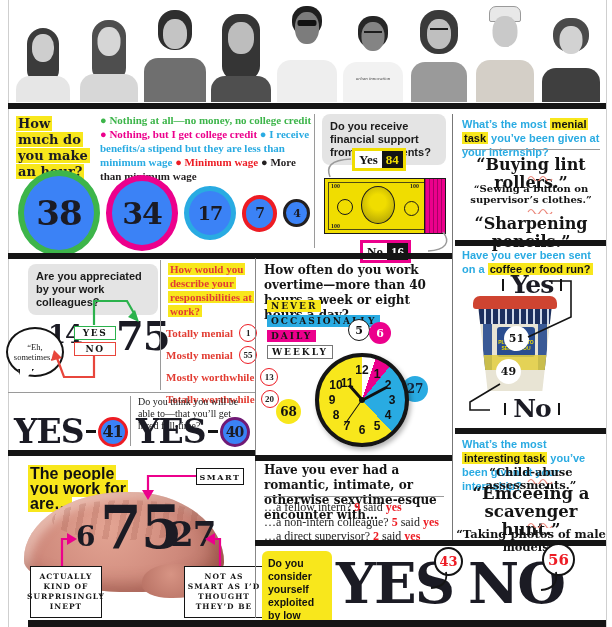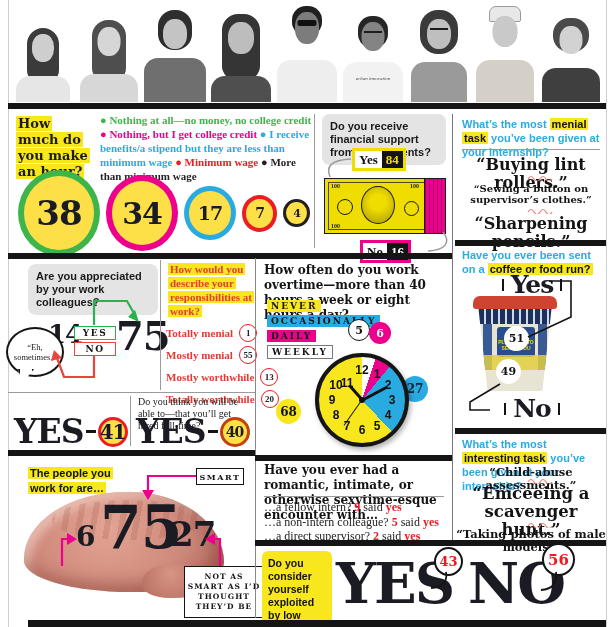--- a/index.html
+++ b/index.html
@@ -11,21 +11,21 @@
   .hline{position:absolute;height:1px;background:#9a9a9a;}
   .frame{position:absolute;width:1px;background:#cfcfcf;top:0;height:627px;}
   .slab{font-family:"DejaVu Serif",serif;font-weight:700;color:#1b1b24;letter-spacing:-1px;}
   .sans{font-family:"Liberation Sans",sans-serif;}
   .hl{background:#f8e71c;padding:0 2px;box-decoration-break:clone;-webkit-box-decoration-break:clone;}
   .greybox{background:#e4e4e4;border-radius:8px;font-family:"Liberation Sans",sans-serif;
            font-weight:700;font-size:11px;line-height:13px;color:#1a1a1a;padding:6px 8px;}
   .bluq{color:#2aabe2;font-family:"Liberation Sans",sans-serif;font-weight:700;font-size:11px;line-height:14px;}
   .bluq .hl{color:#111;}
   .ringrow{display:flex;align-items:center;gap:6px;}
-  .ring{border-radius:50%;display:flex;align-items:center;justify-content:center;background:#fde047;}
+  .ring{border-radius:50%;display:flex;align-items:center;justify-content:center;background:#3b82f6;}
   .quote{color:#141414;font-family:"DejaVu Serif",serif;font-weight:700;text-align:center;line-height:1.1;}
   .pill{display:inline-flex;align-items:stretch;background:#fff;font-family:"Liberation Serif",serif;
         font-weight:700;font-size:13px;line-height:17px;}
   .pill .w{padding:0 4px;color:#111;}
   .pill .n{background:#141414;padding:0 4px;}
   .legend-chip{font-family:"DejaVu Serif",serif;font-weight:700;font-size:9px;letter-spacing:2px;
                color:#141414;padding:1px 4px;display:inline-block;margin-bottom:3px;}
   .resp-row{display:flex;align-items:center;height:22px;}
   .resp-line{flex:1;height:1.5px;background:#e8463c;margin:0 3px;}
   .resp-label{color:#e23c32;font-weight:700;font-size:11px;white-space:nowrap;}
@@ -277,55 +277,56 @@
       <span class="resp-ring">20</span>
     </div>
   </div>
 
   <div class="hline" style="left:8px;top:392px;width:247px;"></div>
 
   <div class="abs" style="left:14px;top:412px;display:flex;align-items:center;">
     <span class="slab" style="font-size:33px;">YES</span>
     <span style="width:10px;height:2.5px;background:#141414;margin:0 2px;"></span>
     <span class="ring" style="width:24px;height:24px;border:3px solid #ed1c24;">
-      <span class="slab" style="font-size:20px;">41</span>
+      <span class="slab" style="font-size:16px;">41</span>
     </span>
   </div>
 
   <div class="vline" style="left:130px;top:396px;height:50px;"></div>
 
   <div class="abs" style="left:138px;top:396px;width:112px;font-size:10px;line-height:12px;color:#222;">Do you think you will be able to—that you’ll get hired full-time?</div>
   <div class="abs" style="left:136px;top:412px;display:flex;align-items:center;">
     <span class="slab" style="font-size:33px;">YES</span>
     <span style="width:10px;height:2.5px;background:#141414;margin:0 2px;"></span>
-    <span class="ring" style="width:24px;height:24px;border:3px solid #c2410c;">
+    <span class="ring" style="width:24px;height:24px;border:3px solid #701a75;">
       <span class="slab" style="font-size:14px;">40</span>
     </span>
   </div>
 
   <div class="bar" style="left:8px;top:450px;width:247px;"></div>
 
-  <div class="abs sans" style="left:28px;top:466px;width:100px;font-weight:700;font-size:11px;line-height:15px;color:#111;"><span class="hl">The people you work for are…</span></div>
+  <div class="abs sans" style="left:28px;top:466px;width:100px;font-weight:700;font-size:16px;line-height:15px;color:#111;"><span class="hl">The people you work for are…</span></div>
 
   <div class="abs labelbox" style="left:196px;top:468px;width:46px;height:15px;font-size:8px;">SMART</div>
 
   <div class="abs" style="left:24px;top:492px;width:206px;height:108px;">
     <div class="abs" style="left:0;top:0;width:200px;height:100px;border-radius:52% 48% 46% 54%/68% 72% 30% 32%;
          background:radial-gradient(circle at 42% 35%, #e3a493 0%, #cf8a7c 55%, #b06a5e 100%);
          box-shadow:inset -10px -8px 16px rgba(120,50,40,.45), inset 6px 6px 10px rgba(255,235,225,.5);"></div>
     <div class="abs" style="left:28px;top:8px;width:150px;height:40px;border-radius:50%;
          background:repeating-linear-gradient(100deg, rgba(150,80,66,.35) 0 6px, rgba(255,255,255,0) 6px 14px);opacity:.6;"></div>
     <div class="abs" style="left:118px;top:72px;width:72px;height:34px;border-radius:45% 55% 60% 40%/55% 60% 45% 40%;
          background:radial-gradient(circle at 40% 30%, #d79484 0%, #b26b5e 80%);"></div>
   </div>
 
   <span class="abs slab" style="left:76px;top:520px;font-size:28px;">6</span>
   <span class="abs slab" style="left:100px;top:492px;font-size:60px;">75</span>
   <span class="abs slab" style="left:170px;top:514px;font-size:34px;">27</span>
 
+  <div class="abs labelbox" style="left:30px;top:566px;width:66px;height:46px;font-size:7.5px;line-height:10px;letter-spacing:1px;padding:2px;">ACTUALLY KIND OF SURPRISINGLY INEPT</div>
   <div class="abs labelbox" style="left:184px;top:566px;width:74px;height:46px;font-size:7.5px;line-height:10px;letter-spacing:1px;padding:2px;">NOT AS SMART AS I’D THOUGHT THEY’D BE</div>
 
   <div class="vline" style="left:255px;top:258px;height:360px;background:#888;"></div>
 
   <div class="abs" style="left:264px;top:263px;width:182px;font-family:'DejaVu Serif',serif;font-weight:700;font-size:12px;line-height:15px;color:#141414;">How often do you work overtime—more than 40 hours a week or eight hours a day?</div>
 
   <div class="abs" style="left:267px;top:300px;">
     <span class="legend-chip" style="background:#f8e71c;display:table;">NEVER</span>
     <span class="legend-chip" style="background:#29abe2;display:table;">OCCASIONALLY</span>
     <span class="legend-chip" style="background:#ec008c;display:table;">DAILY</span>

